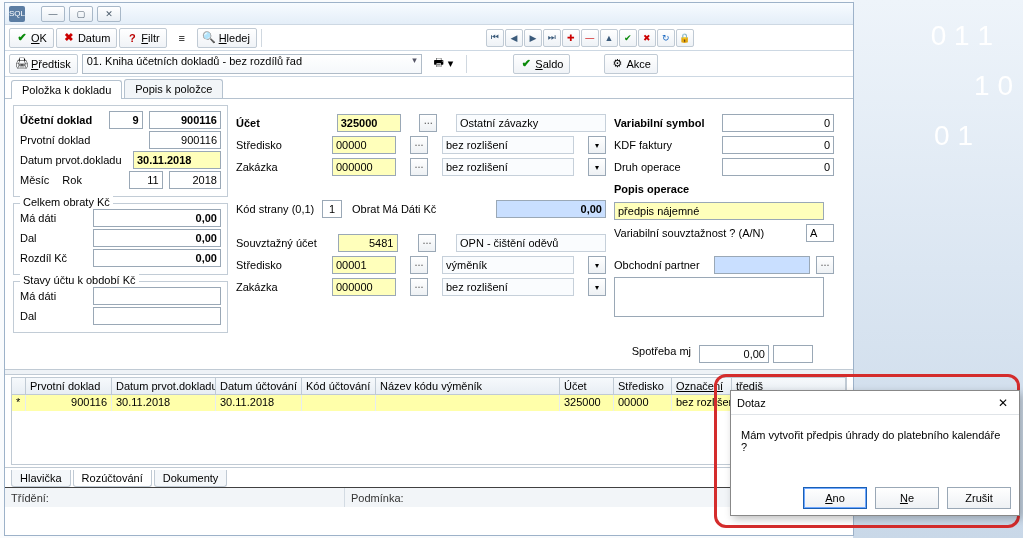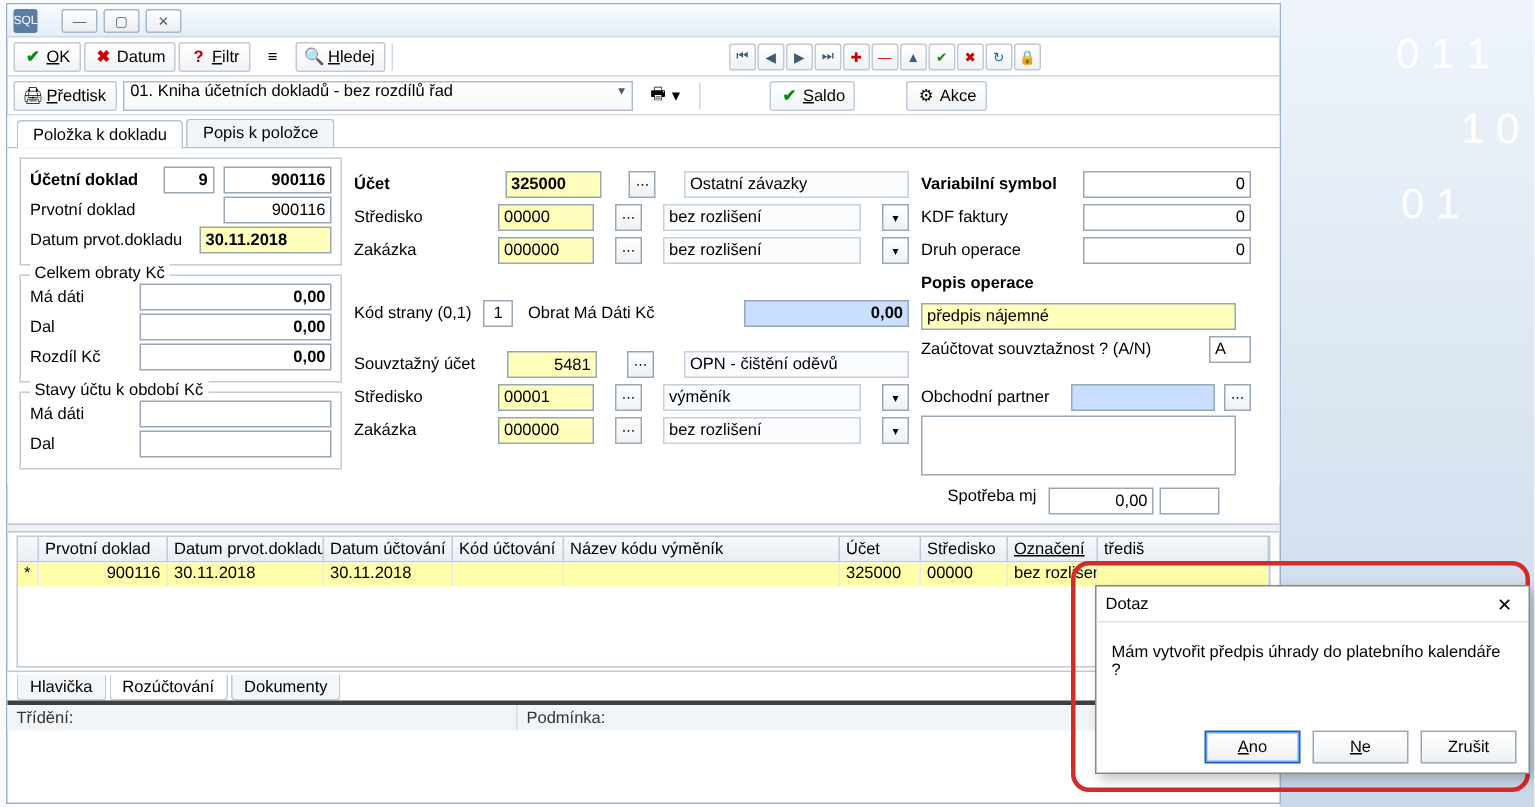--- a/index.html
+++ b/index.html
@@ -61,21 +61,21 @@
   .bold { font-weight:bold; }
   .grid-header { height:18px; background:linear-gradient(#f6f9fc,#e8eef4); border:1px solid #c0cad4; display:flex; font-size:11px; }
   .gh { border-right:1px solid #c0cad4; padding: 2px 4px; overflow:hidden; white-space:nowrap; }
   .grid-body { border:1px solid #c0cad4; border-top:none; height: 70px; background:#fff; overflow:hidden;}
   .grow { display:flex; height:16px; }
   .gc { border-right:1px solid #e6ecf2; padding: 1px 4px; overflow:hidden; white-space:nowrap; }
   .grow.sel { background:#ffffaa; }
   .bottom-tabs { height: 20px; display:flex; align-items:flex-end; padding-left: 6px; border-top:1px solid #c0cad4; background:#fff;}
   .btab { padding: 2px 8px; border:1px solid #c0cad4; border-top:none; margin-right:2px; background:#f4f7fa; border-radius:0 0 3px 3px; cursor:pointer;}
   .btab.active { background:#fff; }
-  .statusbar { height:20px; border-top:3px solid #404040; display:flex; align-items:center; background:#f2f5f8; font-size:11px; color:#333;}
+  .statusbar { height:20px; border-top:1px solid #404040; display:flex; align-items:center; background:#f2f5f8; font-size:11px; color:#333;}
   .statusbar div { padding: 0 6px; border-right:1px solid #d3dbe3; height:100%; display:flex; align-items:center;}
   .dialog-outline { position:absolute; left: 714px; top: 374px; width: 306px; height: 154px; border: 3px solid #d42c2c; border-radius: 12px; z-index:5; pointer-events:none;}
   .dialog {
     position:absolute; left: 730px; top: 390px; width: 290px; height: 126px;
     background:#fff; border:1px solid #888; box-shadow: 3px 3px 8px rgba(0,0,0,0.25); z-index:6;
     display:flex; flex-direction:column;
   }
   .dlg-title { height:24px; display:flex; align-items:center; padding:0 6px; border-bottom:1px solid #e0e4e8;}
   .dlg-title .t { flex:1; }
   .dlg-close { width:20px; height:18px; display:flex; align-items:center; justify-content:center; cursor:pointer; font-size:12px;}
@@ -176,20 +176,26 @@
           <input class="inp bold" style="width: 72px;" value="900116">
         </div>
         <div class="row">
           <span class="lbl" style="width:120px;">Prvotní doklad</span>
           <input class="inp" style="width: 72px;" value="900116">
         </div>
         <div class="row">
           <span class="lbl" style="width:104px;">Datum prvot.dokladu</span>
           <input class="inp yellow left bold" style="width: 88px;" value="30.11.2018">
         </div>
+        <div class="row">
+          <span class="lbl" style="width:36px;">Měsíc</span>
+          <span class="lbl" style="width:60px;">Rok</span>
+          <input class="inp" style="width: 34px;" value="11">
+          <input class="inp" style="width: 52px;" value="2018">
+        </div>
       </div>
 
       <div class="fieldset">
         <span class="legend bold">Celkem obraty Kč</span>
         <div class="row">
             <span class="lbl" style="width:64px;">Má dáti</span>
             <input class="inp bold" style="width: 128px;" value="0,00">
           </div>
         <div class="row">
             <span class="lbl" style="width:64px;">Dal</span>
@@ -282,21 +288,21 @@
           <span class="lbl" style="width:94px;">Druh operace</span>
           <input class="inp" style="width: 112px;" value="0">
         </div>
       <div class="row">
           <span class="lbl bold">Popis operace</span>
         </div>
       <div class="row">
           <input class="inp yellow left" style="width: 210px;" value="předpis nájemné">
         </div>
       <div class="row">
-          <span class="lbl" style="width:160px;">Zaúčtovat souvztažnost ? (A/N)</span>
+          <span class="lbl" style="width:160px;">Variabilní souvztažnost ? (A/N)</span>
           <input class="inp left" style="width: 28px;" value="A">
         </div>
       <div style="height:8px;"></div>
       <div class="row">
           <span class="lbl" style="width:94px;">Obchodní partner</span>
           <input class="inp blue" style="width: 96px;">
           <div class="ellipsis-btn">⋯</div>
         </div>
       <div class="row">
           <input class="inp left" style="width: 210px; height: 40px;">

